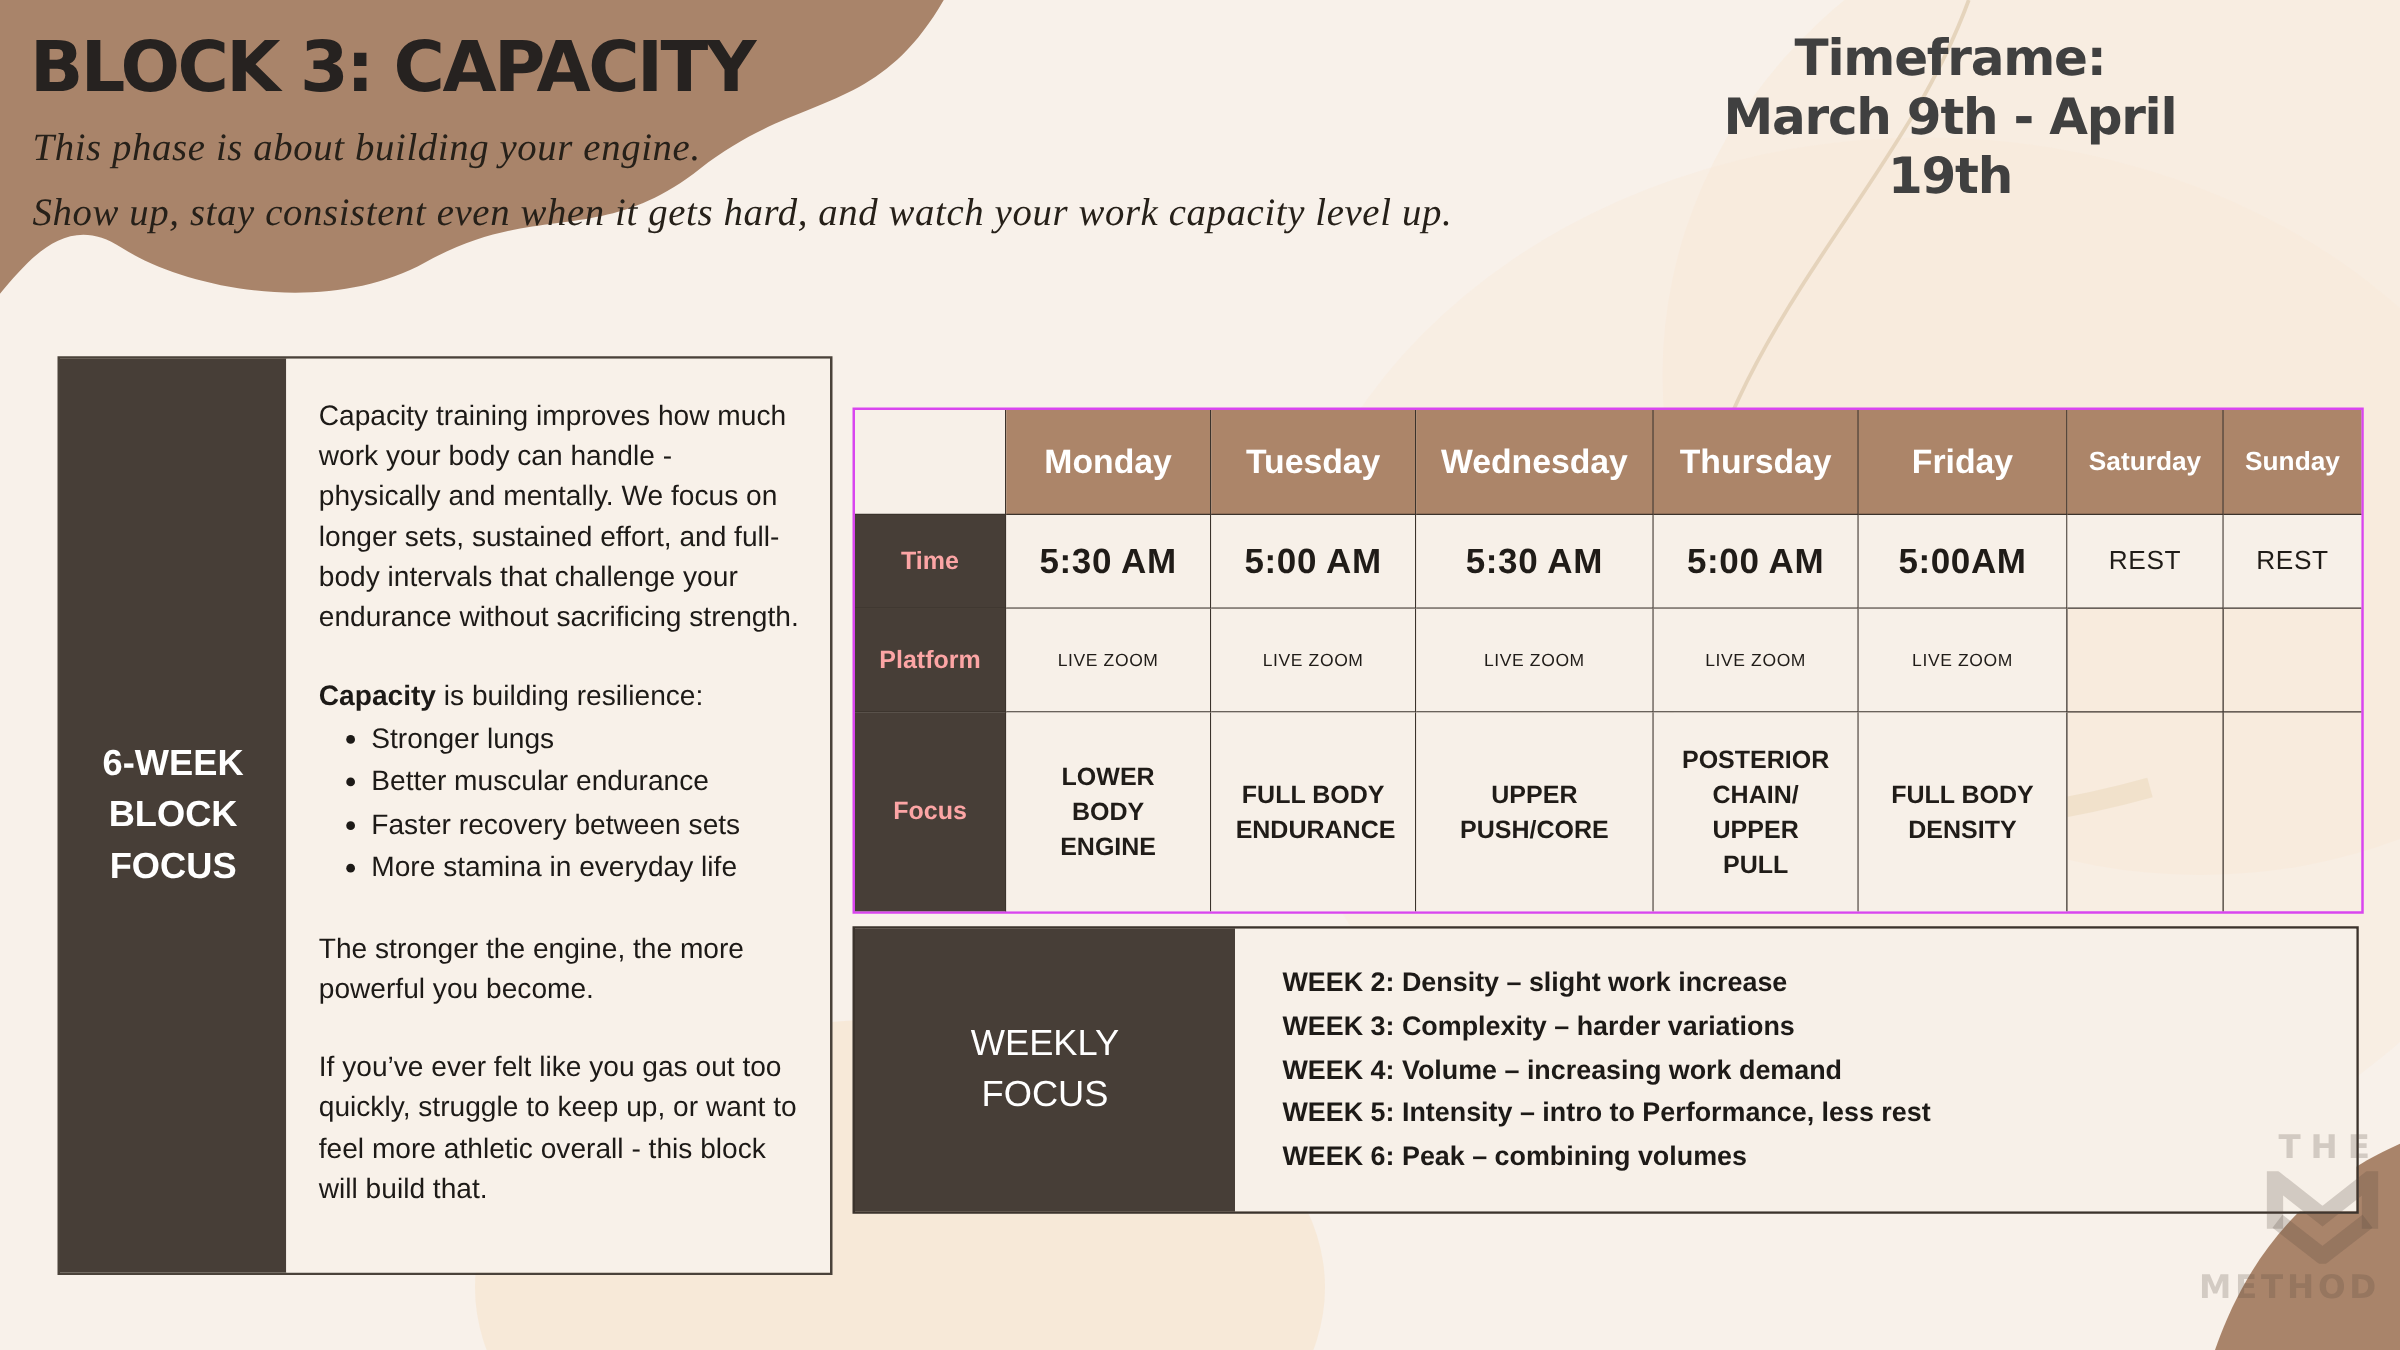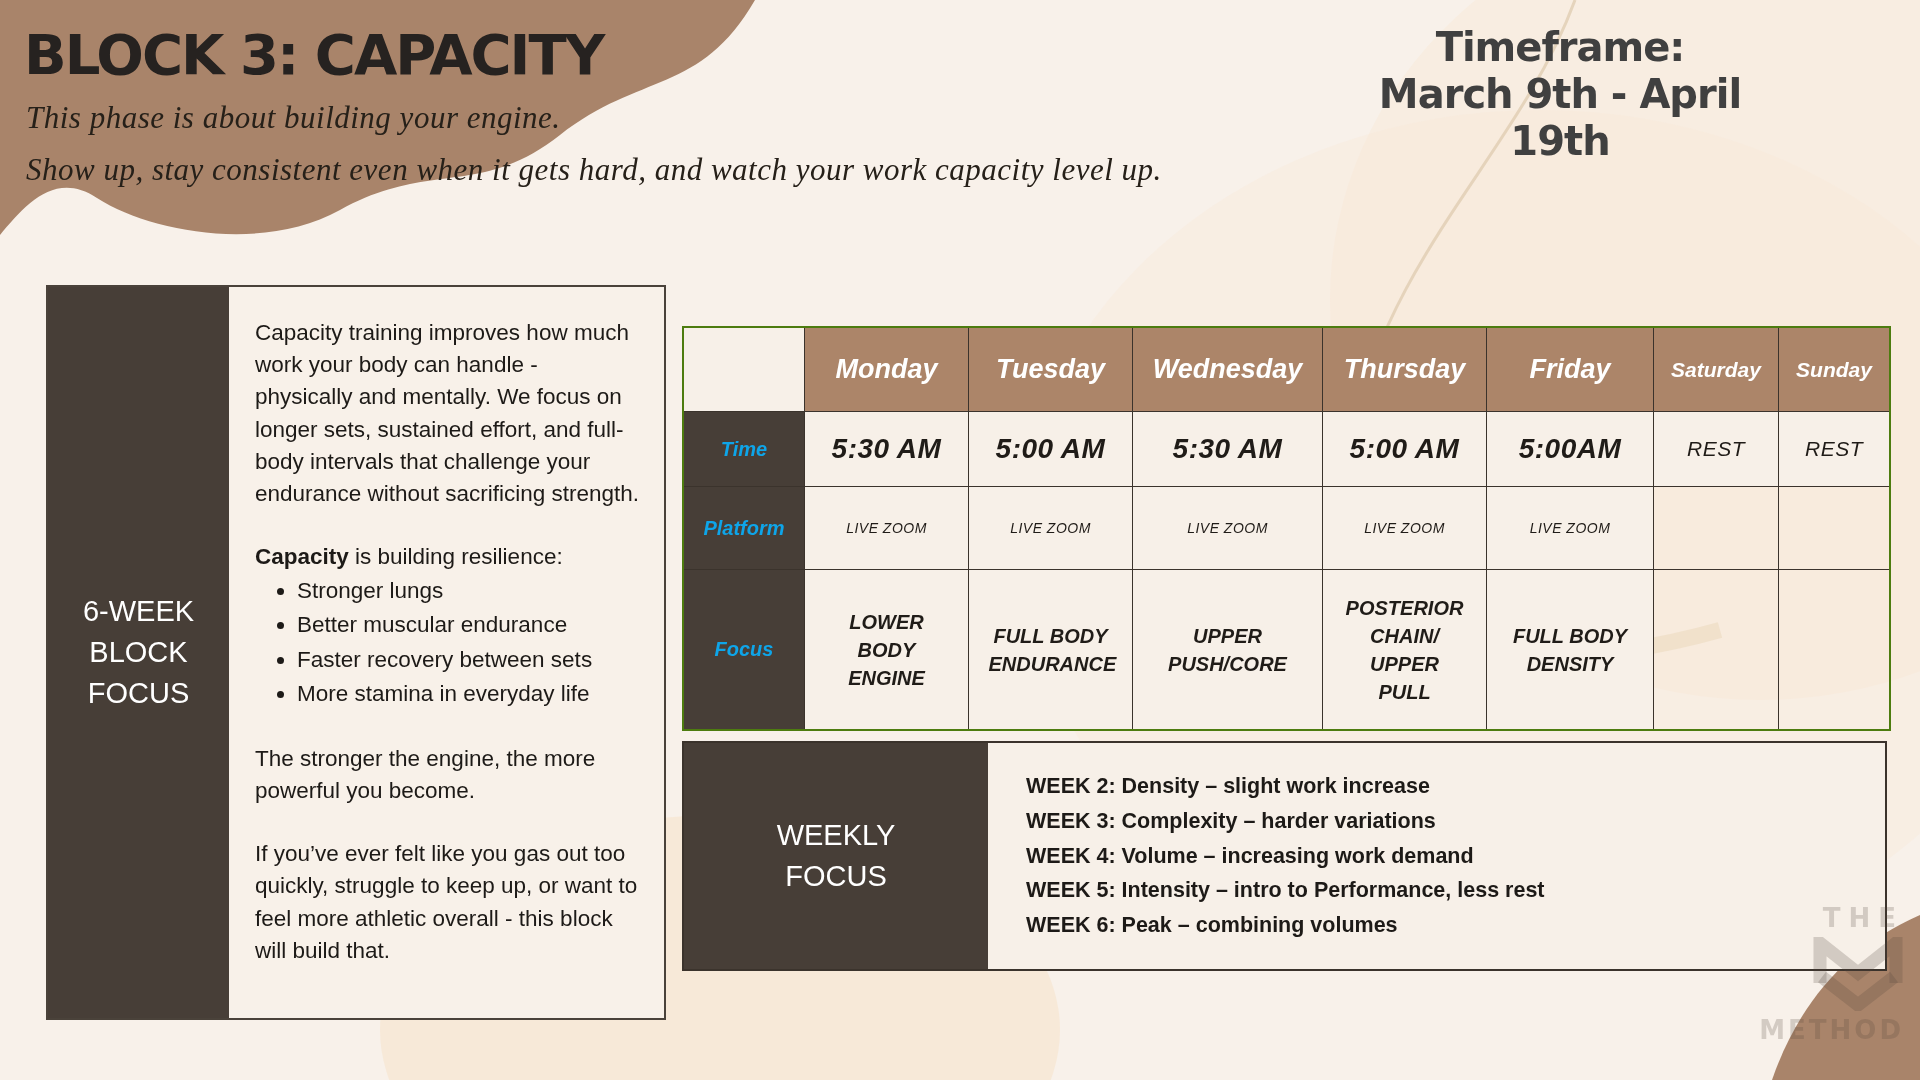--- a/index.html
+++ b/index.html
@@ -33,51 +33,51 @@
   }
 
   
   .card{
     position:absolute;left:46px;top:285px;width:620px;height:735px;
     border:2px solid #4a423a;display:flex;box-sizing:border-box;
   }
   .card-side{
     width:181px;background:#473e37;color:#ffffff;flex:none;
     display:flex;align-items:center;justify-content:center;text-align:center;
-    font-weight:400;font-size:29px;line-height:1.42;padding:0 14px;box-sizing:border-box;
+    font-weight:700;font-size:29px;line-height:1.42;padding:0 14px;box-sizing:border-box;
   }
   .card-body{
     flex:1;background:#f8f1e9;padding:30px 24px 24px 26px;box-sizing:border-box;
     font-size:22.5px;line-height:1.43;color:#1d1a17;
   }
   .card-body p{margin:0 0 0 0;}
   .gap{height:31px;}
   .card-body ul{margin:2px 0 0 0;padding-left:42px;}
   .card-body li{margin:2px 0;}
   .b{font-weight:700;}
 
   
   .sched{
     position:absolute;left:682px;top:326px;
     display:grid;
     grid-template-columns:121px 164px 164px 190px 164px 167px 125px 110px;
     grid-template-rows:84px 75px 83px 159px;
-    border:2px solid #4d7c0f;box-sizing:border-box;font-style:italic;
+    border:2px solid #d946ef;box-sizing:border-box;
   }
   .sc{
     border-right:1.6px solid #3b332c;border-bottom:1.6px solid #3b332c;
     display:flex;align-items:center;justify-content:center;text-align:center;
     box-sizing:border-box;background:#f7f0e8;
   }
   .sc.c8{border-right:none;}
   .sc.r4{border-bottom:none;}
   .sc.corner{background:#f7f0e8;}
   .sc.dayhead{background:#ac8569;color:#ffffff;font-weight:700;font-size:27px;}
   .sc.dayhead.small{font-size:21px;}
-  .sc.rowlabel{background:#473e37;color:#0ea5e9;font-weight:700;font-size:20px;text-align:right;}
+  .sc.rowlabel{background:#473e37;color:#fca5a5;font-weight:700;font-size:20px;text-align:right;}
   .sc.timeval{font-weight:700;font-size:28px;letter-spacing:.5px;}
   .sc.rest{font-weight:400;font-size:21px;letter-spacing:.5px;}
   .sc.platval{font-weight:400;font-size:14px;letter-spacing:.5px;}
   .sc.focusval{font-weight:700;font-size:20px;line-height:1.4;}
   .sc.focusval span{display:inline-block;}
   .sc .w80{max-width:84px;}
   .sc .w120{max-width:124px;}
   .sc.empty{background:transparent;}
 
   

